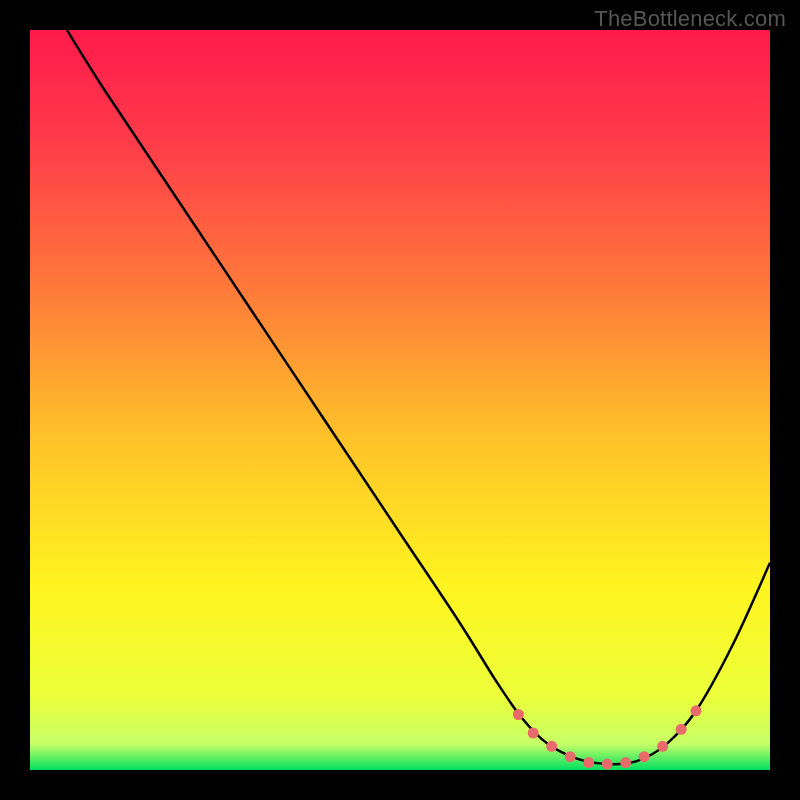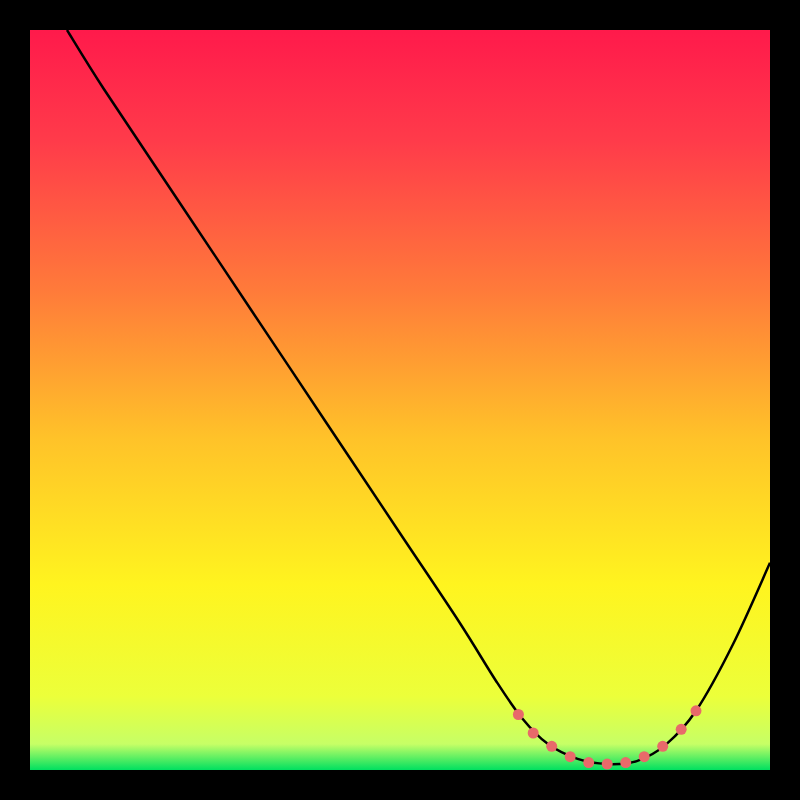--- a/index.html
+++ b/index.html
@@ -66,13 +66,14 @@
           <circle cx="577.20" cy="734.08" r="5.5" fill="#e86a6a"></circle>
           <circle cx="595.70" cy="732.60" r="5.5" fill="#e86a6a"></circle>
           <circle cx="614.20" cy="726.68" r="5.5" fill="#e86a6a"></circle>
           <circle cx="632.70" cy="716.32" r="5.5" fill="#e86a6a"></circle>
           <circle cx="651.20" cy="699.30" r="5.5" fill="#e86a6a"></circle>
           <circle cx="666.00" cy="680.80" r="5.5" fill="#e86a6a"></circle>
         </g>
     </svg>
   </div>
 
+  <div class="watermark">TheBottleneck.com</div>
 </div>
 
 </body></html>

